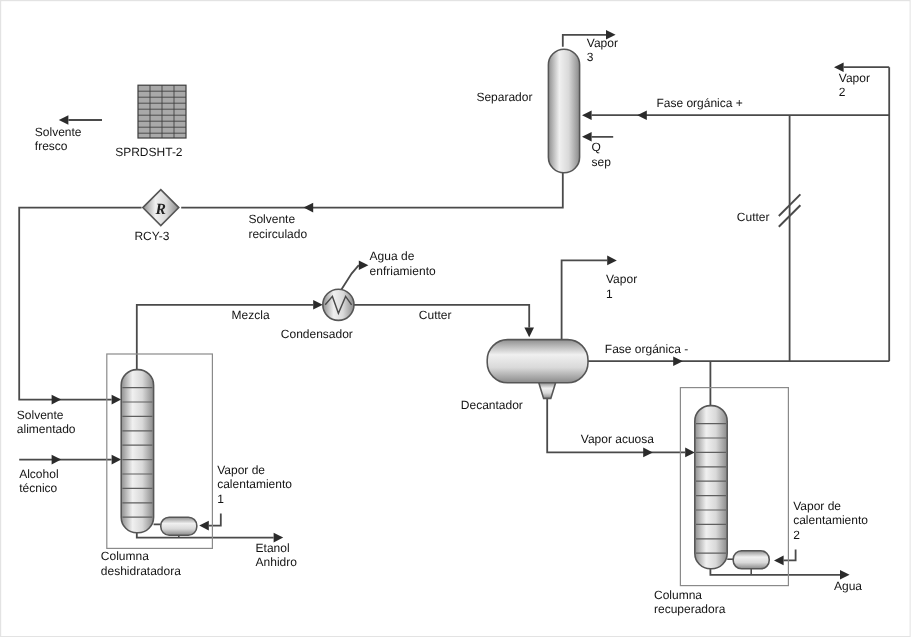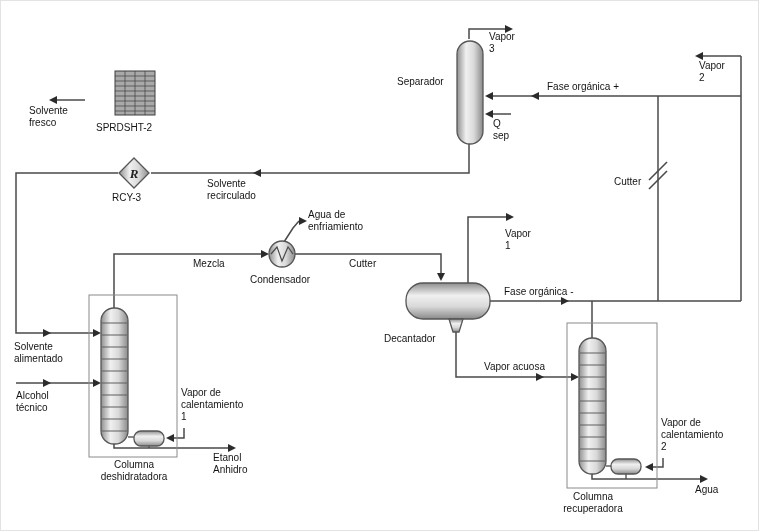--- a/index.html
+++ b/index.html
@@ -6,21 +6,21 @@
   .canvas {
     position:relative; width:759px; height:531px; background:#ffffff;
     font-family:"Liberation Sans", sans-serif; overflow:hidden;
     border:1px solid #e3e3e3; box-sizing:border-box;
   }
   .flow-svg { position:absolute; left:0; top:0; width:759px; height:531px; }
   .lbl {
     position:absolute; font-size:10px; line-height:1.2; color:#141414;
     white-space:pre-line; letter-spacing:0;
   }
-  .lbl.c { text-align:center; }
+  .lbl.c { text-align:left; }
   .pl   { fill:none; stroke:#4a4a4a; stroke-width:1.5; }
   .stub { fill:none; stroke:#4a4a4a; stroke-width:1.3; }
   .arr  { fill:#2b2b2b; stroke:none; }
   .vessel { fill:url(#gv); stroke:#565656; stroke-width:1.3; }
   .vesselh{ fill:url(#gh); stroke:#565656; stroke-width:1.3; }
   .box  { fill:none; stroke:#8a8a8a; stroke-width:1; }
   .tray { stroke:#5f5f5f; stroke-width:1; }
   .grid { stroke:#3c3c3c; stroke-width:0.7; }
   .cut  { stroke:#4a4a4a; stroke-width:1.6; }
   .rtxt { font-family:"Liberation Serif", serif; font-style:italic; font-weight:bold;
@@ -180,21 +180,21 @@
   <div class="lbl" style="left:28px;top:104px">Solvente
 fresco</div>
   <div class="lbl" style="left:95px;top:121px">SPRDSHT-2</div>
   <div class="lbl" style="left:111px;top:191px">RCY-3</div>
   <div class="lbl" style="left:206px;top:177px">Solvente
 recirculado</div>
   <div class="lbl" style="left:613px;top:175px">Cutter</div>
   <div class="lbl" style="left:307px;top:208px">Agua de
 enfriamiento</div>
   <div class="lbl" style="left:192px;top:257px">Mezcla</div>
-  <div class="lbl" style="left:249px;top:273px">Condensador</div>
+  <div class="lbl" style="left:233px;top:273px">Condensador</div>
   <div class="lbl" style="left:348px;top:257px">Cutter</div>
   <div class="lbl" style="left:504px;top:227px">Vapor
 1</div>
   <div class="lbl" style="left:383px;top:332px">Decantador</div>
   <div class="lbl" style="left:503px;top:285px">Fase orgánica -</div>
   <div class="lbl" style="left:13px;top:340px">Solvente
 alimentado</div>
   <div class="lbl" style="left:15px;top:389px">Alcohol
 técnico</div>
   <div class="lbl" style="left:180px;top:386px">Vapor de

